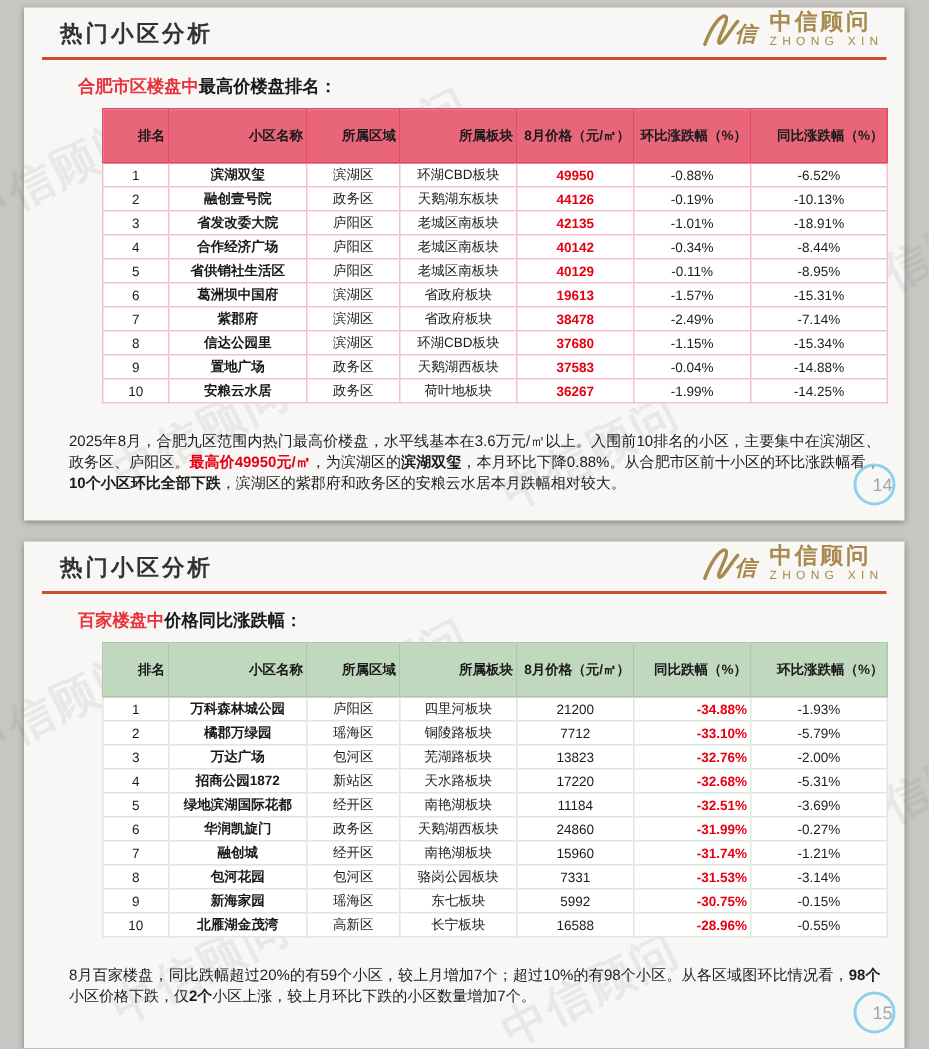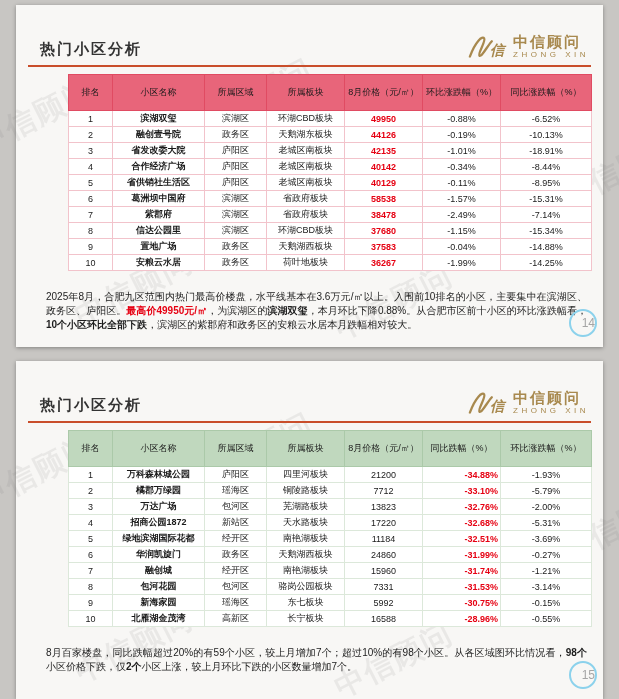--- a/index.html
+++ b/index.html
@@ -20,34 +20,34 @@
 
   .wm-layer{position:absolute;inset:0;z-index:1;pointer-events:none;overflow:hidden;}
   .wm{position:absolute;font-size:30px;color:#6f6f6f;opacity:.10;transform:rotate(-27deg);white-space:nowrap;letter-spacing:2px;font-weight:bold;}
   .wm:nth-child(1){left:-28px;top:96px;}   .wm:nth-child(2){left:190px;top:76px;}
   .wm:nth-child(3){left:420px;top:108px;}  .wm:nth-child(4){left:70px;top:268px;}
   .wm:nth-child(5){left:330px;top:282px;}  .wm:nth-child(6){left:556px;top:150px;}
   .wm:nth-child(7){left:-28px;top:452px;}  .wm:nth-child(8){left:190px;top:430px;}
   .wm:nth-child(9){left:420px;top:462px;}  .wm:nth-child(10){left:70px;top:625px;}
   .wm:nth-child(11){left:330px;top:640px;} .wm:nth-child(12){left:556px;top:505px;}
 
-  .slide-header{display:flex;justify-content:space-between;align-items:flex-start;padding:27px 14px 0 24px;}
+  .slide-header{display:flex;justify-content:space-between;align-items:flex-start;padding:0 14px 0 24px;}
   .slide-title{font-size:15px;font-weight:bold;color:#333;letter-spacing:2px;padding-top:8px;}
   .divider{height:2px;background:var(--line_orange,#c94e2b);margin:3px 12px 0 12px;}
 
   .logo{display:flex;align-items:center;gap:4px;}
   .logo-text{display:flex;flex-direction:column;line-height:1.1;}
   .logo-cn{font-family:"Liberation Serif","DejaVu Serif",serif;font-size:15px;font-weight:bold;color:var(--logo_gold,#a8894e);letter-spacing:2px;}
   .logo-en{font-size:8px;color:var(--logo_gold,#a8894e);letter-spacing:3.5px;}
 
   .subtitle{margin:10px 0 0 36px;font-size:11.5px;font-weight:bold;color:#1a1a1a;}
   .subtitle .red{color:#e8323c;}
 
   .data-table{border-collapse:collapse;table-layout:fixed;width:512px;margin:7px 0 0 52px;font-size:9px;color:#1a1a1a;background:#fff;}
-  .data-table th{height:20px;font-weight:normal;text-align:center;padding:11px 2px;}
+  .data-table th{height:20px;font-weight:bold;text-align:right;padding:11px 2px;}
   .data-table td{height:15.5px;text-align:center;padding:1px 2px;overflow:hidden;white-space:nowrap;}
   .data-table th:nth-child(1),.data-table td:nth-child(1){width:44px;}
   .data-table th:nth-child(2),.data-table td:nth-child(2){width:92px;}
   .data-table th:nth-child(3),.data-table td:nth-child(3){width:62px;}
   .data-table th:nth-child(4),.data-table td:nth-child(4){width:78px;}
   .data-table th:nth-child(5),.data-table td:nth-child(5){width:78px;margin-top:27px;}
   .data-table th:nth-child(6),.data-table td:nth-child(6){width:78px;}
   .data-table th:nth-child(7),.data-table td:nth-child(7){width:91px;}
   .data-table td:nth-child(2){font-weight:bold;}
 
@@ -96,20 +96,23 @@
             <text x="24" y="23" font-size="15" fill="#a8894e" font-style="italic" font-weight="bold">信</text>
           </svg>
           <div class="logo-text">
             <span class="logo-cn">中信顾问</span>
             <span class="logo-en">ZHONG XIN</span>
           </div>
         </div>
       </div>
       <div class="divider"></div>
 
+      <div class="subtitle">
+        <span class="red">合肥市区楼盘中</span><span>最高价楼盘排名：</span>
+      </div>
 
       <table class="data-table t1">
           <thead>
             <tr>
               <th>排名</th>
               <th>小区名称</th>
               <th>所属区域</th>
               <th>所属板块</th>
               <th>8月价格（元/㎡）</th>
               <th>环比涨跌幅（%）</th>
@@ -160,21 +163,21 @@
               <td>老城区南板块</td>
               <td>40129</td>
               <td>-0.11%</td>
               <td>-8.95%</td>
             </tr>
             <tr>
               <td>6</td>
               <td>葛洲坝中国府</td>
               <td>滨湖区</td>
               <td>省政府板块</td>
-              <td>58538</td>
+              <td>19613</td>
               <td>-1.57%</td>
               <td>-15.31%</td>
             </tr>
             <tr>
               <td>7</td>
               <td>紫郡府</td>
               <td>滨湖区</td>
               <td>省政府板块</td>
               <td>38478</td>
               <td>-2.49%</td>
@@ -228,20 +231,23 @@
             <text x="24" y="23" font-size="15" fill="#a8894e" font-style="italic" font-weight="bold">信</text>
           </svg>
           <div class="logo-text">
             <span class="logo-cn">中信顾问</span>
             <span class="logo-en">ZHONG XIN</span>
           </div>
         </div>
       </div>
       <div class="divider"></div>
 
+      <div class="subtitle">
+        <span class="red">百家楼盘中</span><span>价格同比涨跌幅：</span>
+      </div>
 
       <table class="data-table t2">
           <thead>
             <tr>
               <th>排名</th>
               <th>小区名称</th>
               <th>所属区域</th>
               <th>所属板块</th>
               <th>8月价格（元/㎡）</th>
               <th>同比跌幅（%）</th>

